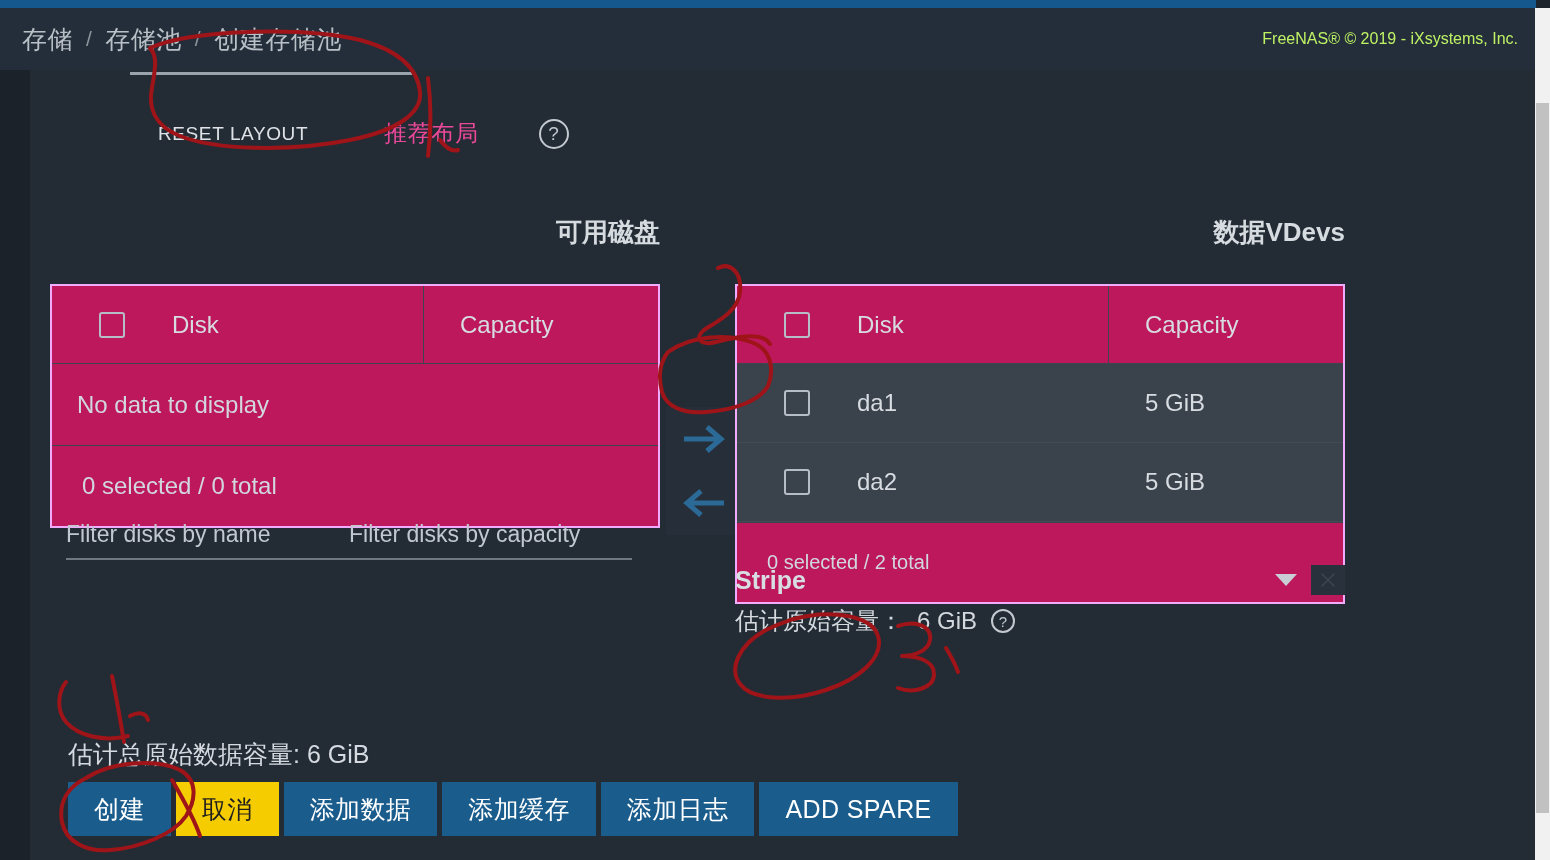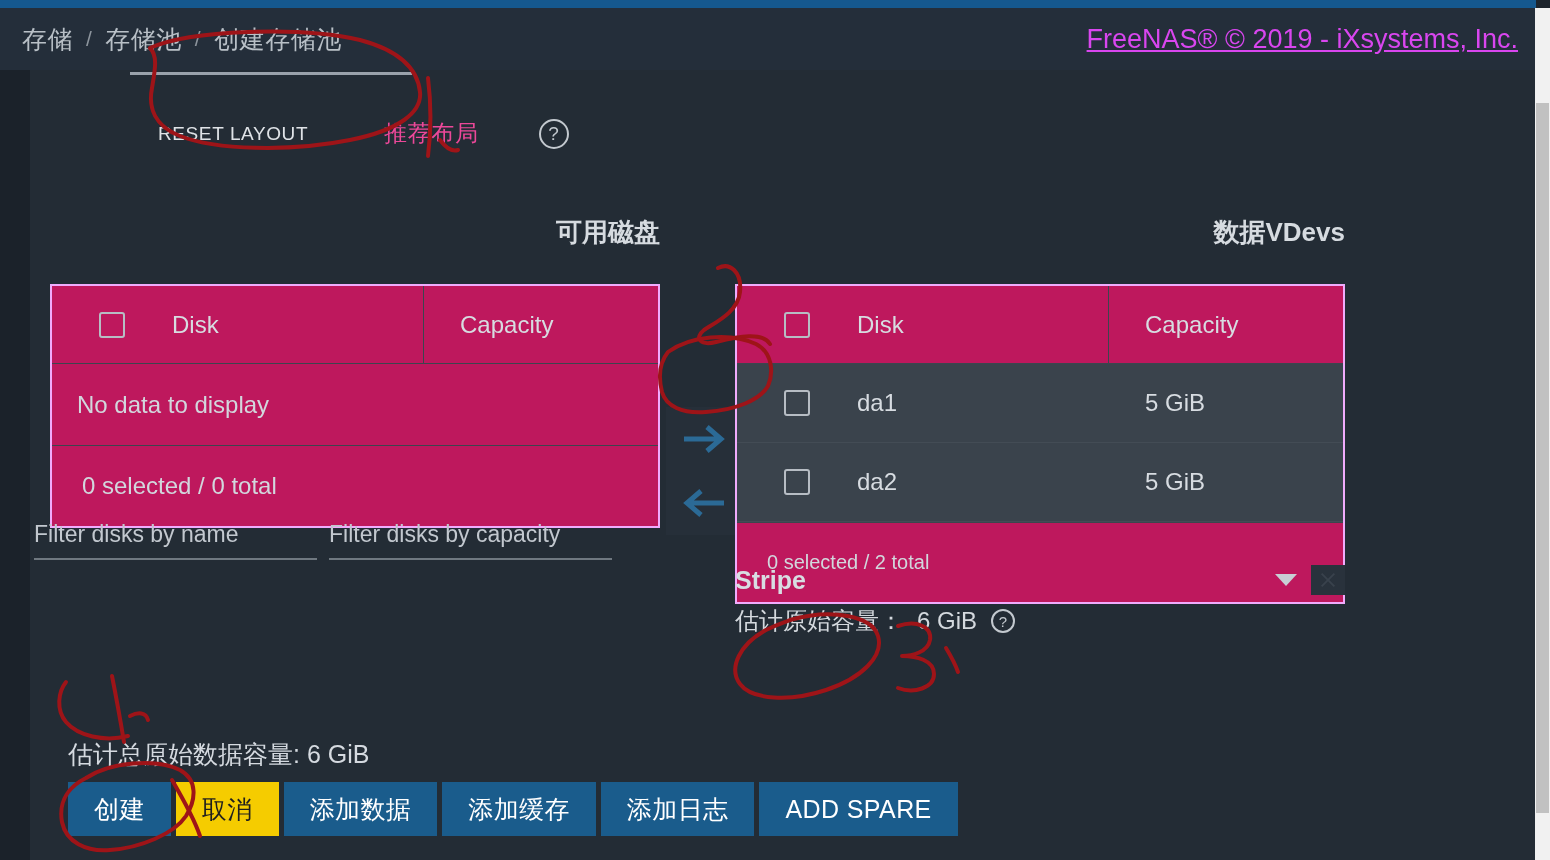--- a/index.html
+++ b/index.html
@@ -20,21 +20,21 @@
   
   .topbar {
     position: absolute; left: 0; top: 8px; width: 1536px; height: 62px;
     background: #242e3a;
     display: flex; align-items: center; justify-content: space-between;
     padding: 0 18px 0 22px;
   }
   .breadcrumb { display: flex; align-items: center; gap: 13px;
     font-size: 25px; color: #b9c0c7; letter-spacing: .5px; }
   .crumb-sep { color: #8d959d; font-size: 21px; }
-  .brandline { font-size: 27px; color: #d946ef; white-space: nowrap; text-decoration: underline; }
+  .brandline { font-size: 16px; color: #bef264; white-space: nowrap; }
 
   
   .leftrail {
     position: absolute; left: 0; top: 70px; width: 30px; height: 790px;
     background: #1b222a;
   }
 
   
   .content {
     position: absolute; left: 30px; top: 70px;
@@ -125,21 +125,21 @@
     position: absolute; left: 636px; top: 192px;
     width: 76px; height: 128px; background: #262f39;
     display: flex; flex-direction: column; align-items: center; justify-content: center;
   }
   .arrow-btn {
     width: 76px; height: 64px; display: flex; align-items: center; justify-content: center;
     background: none; border: none; cursor: pointer;
   }
 
   
-  .filters { position: absolute; left: 4px; top: 445px; display: flex; gap: 12px; }
+  .filters { position: absolute; left: 36px; top: 445px; display: flex; }
   .filter-field { width: 283px; }
   .filter-field input {
     width: 100%; background: transparent; border: none;
     border-bottom: 2px solid #6f7880;
     color: #d8dde2; font-size: 23px; padding: 6px 0 10px 0;
     font-family: inherit; outline: none;
   }
   .filter-field input::placeholder { color: #c2c8cf; opacity: 1; }
 
   

